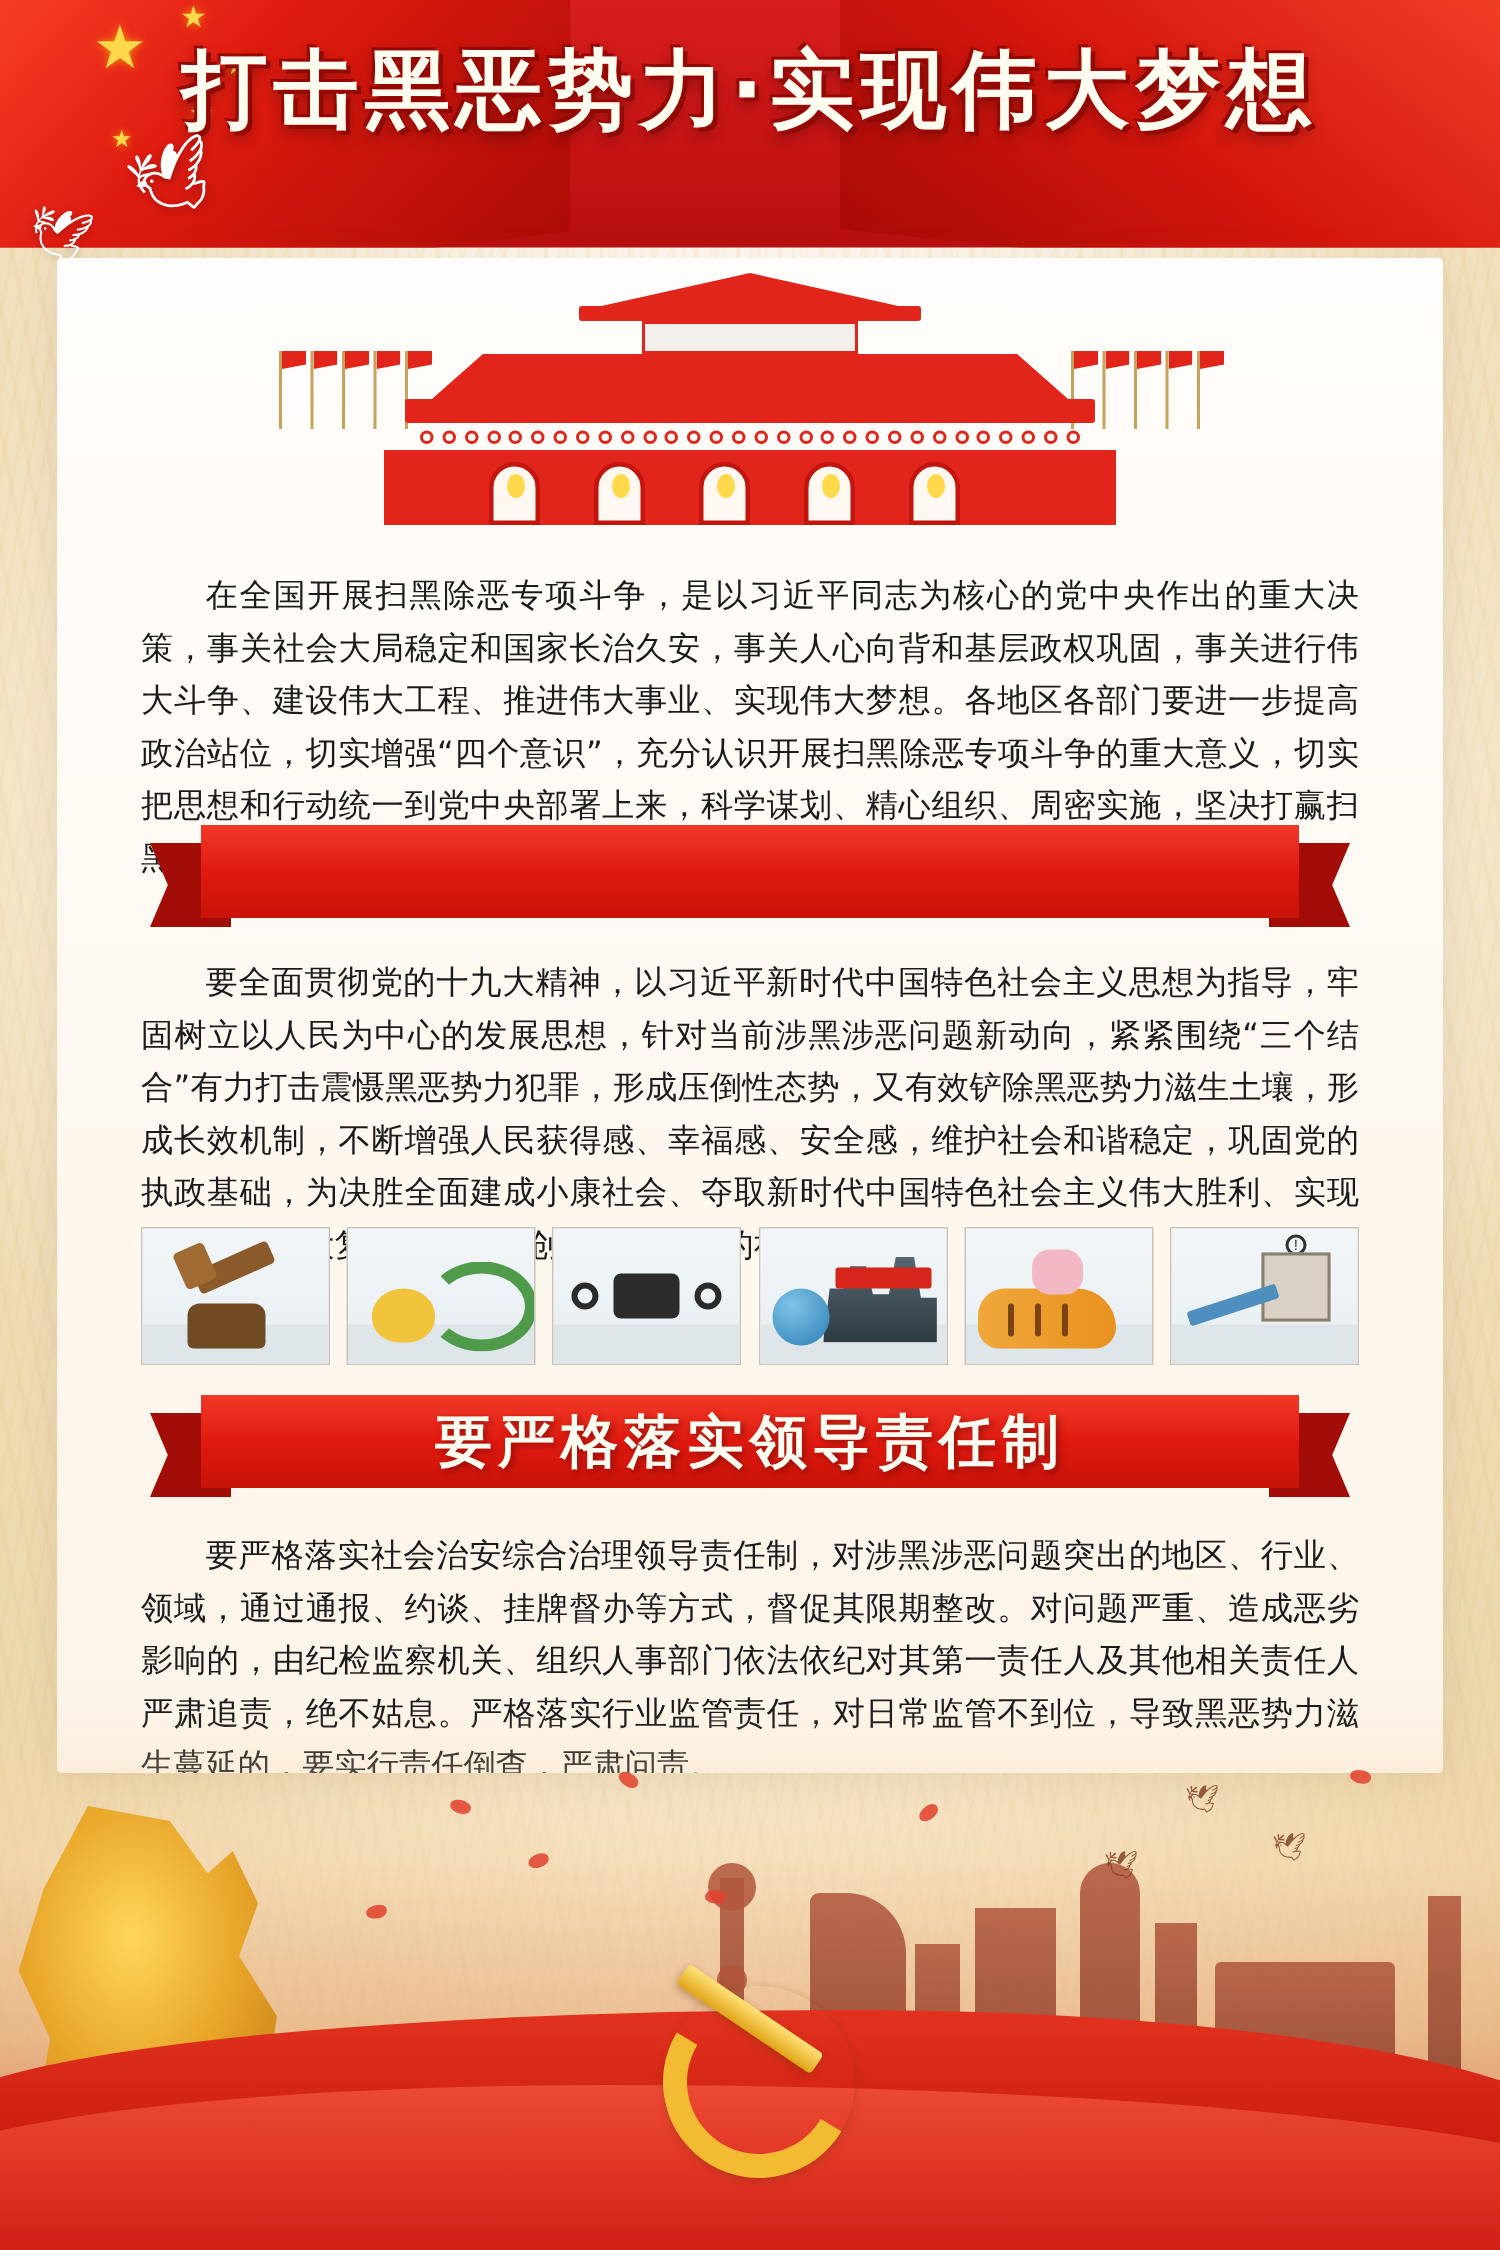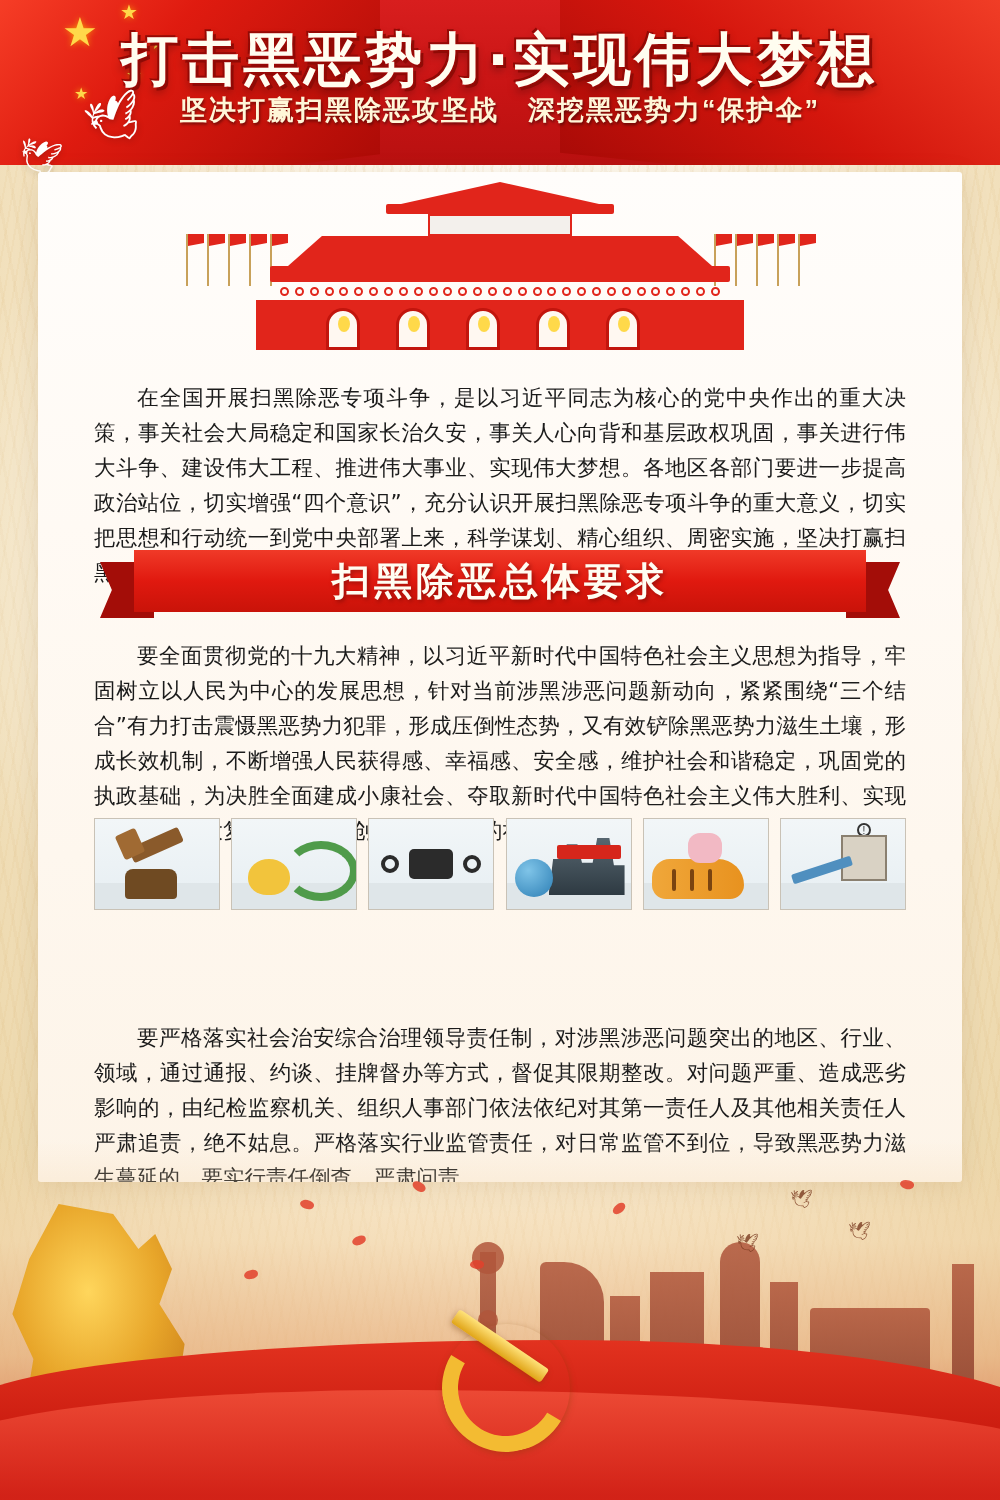--- a/index.html
+++ b/index.html
@@ -606,21 +606,20 @@
     <div class="header-flag"></div>
     <div class="header-flag2"></div>
 
     <span class="star s1">★</span>
     <span class="star s2">★</span>
     <span class="star s3">★</span>
     <span class="star s4">★</span>
     <span class="star s5">★</span>
 
     <div class="header-title">打击黑恶势力·实现伟大梦想</div>
-    <div class="header-sub">坚决打赢扫黑除恶攻坚战　深挖黑恶势力“保护伞”</div>
   </div>
 
   <span class="dove d1">🕊</span>
   <span class="dove d2">🕊</span>
 
   <div class="card">
 
     <div class="tiananmen">
       <div class="flags-left">
         <div class="mini-flag"></div>
@@ -687,21 +686,20 @@
       <div class="lantern" style="left:458px"></div>
     </div>
 
 
     <div class="para" style="left:56px; top:208px; width:812px;">在全国开展扫黑除恶专项斗争，是以习近平同志为核心的党中央作出的重大决策，事关社会大局稳定和国家长治久安，事关人心向背和基层政权巩固，事关进行伟大斗争、建设伟大工程、推进伟大事业、实现伟大梦想。各地区各部门要进一步提高政治站位，切实增强“四个意识”，充分认识开展扫黑除恶专项斗争的重大意义，切实把思想和行动统一到党中央部署上来，科学谋划、精心组织、周密实施，坚决打赢扫黑除恶专项斗争这场攻坚仗。</div>
 
     <div class="ribbon" style="top:378px;">
       <div class="tail-l"></div>
       <div class="tail-r"></div>
       <div class="band"></div>
-      <div class="band-text">扫黑除恶总体要求</div>
     </div>
 
     <div class="para" style="left:56px; top:466px; width:812px;">要全面贯彻党的十九大精神，以习近平新时代中国特色社会主义思想为指导，牢固树立以人民为中心的发展思想，针对当前涉黑涉恶问题新动向，紧紧围绕“三个结合”有力打击震慑黑恶势力犯罪，形成压倒性态势，又有效铲除黑恶势力滋生土壤，形成长效机制，不断增强人民获得感、幸福感、安全感，维护社会和谐稳定，巩固党的执政基础，为决胜全面建成小康社会、夺取新时代中国特色社会主义伟大胜利、实现中华民族伟大复兴的中国梦创造安全稳定的社会环境。</div>
 
     <div class="thumbs">
       <div class="thumb t1">
         <div class="sky"></div>
           <div class="ground"></div>
         <div class="hammer"></div>
           <div class="hammer-head"></div>
@@ -738,20 +736,26 @@
       </div>
       <div class="thumb t6">
         <div class="sky"></div>
           <div class="ground"></div>
         <div class="excl">!</div>
           <div class="doc"></div>
           <div class="pen"></div>
       </div>
     </div>
 
+    <div class="ribbon" style="top:758px;">
+      <div class="tail-l"></div>
+      <div class="tail-r"></div>
+      <div class="band"></div>
+      <div class="band-text">要严格落实领导责任制</div>
+    </div>
 
     <div class="para" style="left:56px; top:848px; width:812px;">要严格落实社会治安综合治理领导责任制，对涉黑涉恶问题突出的地区、行业、领域，通过通报、约谈、挂牌督办等方式，督促其限期整改。对问题严重、造成恶劣影响的，由纪检监察机关、组织人事部门依法依纪对其第一责任人及其他相关责任人严肃追责，绝不姑息。严格落实行业监管责任，对日常监管不到位，导致黑恶势力滋生蔓延的，要实行责任倒查，严肃问责。</div>
 
   </div>
 
   <div class="bottom">
     <div class="bottom-sky"></div>
 
     <div class="skyline">
       <div class="bld pearl-stem"></div>

